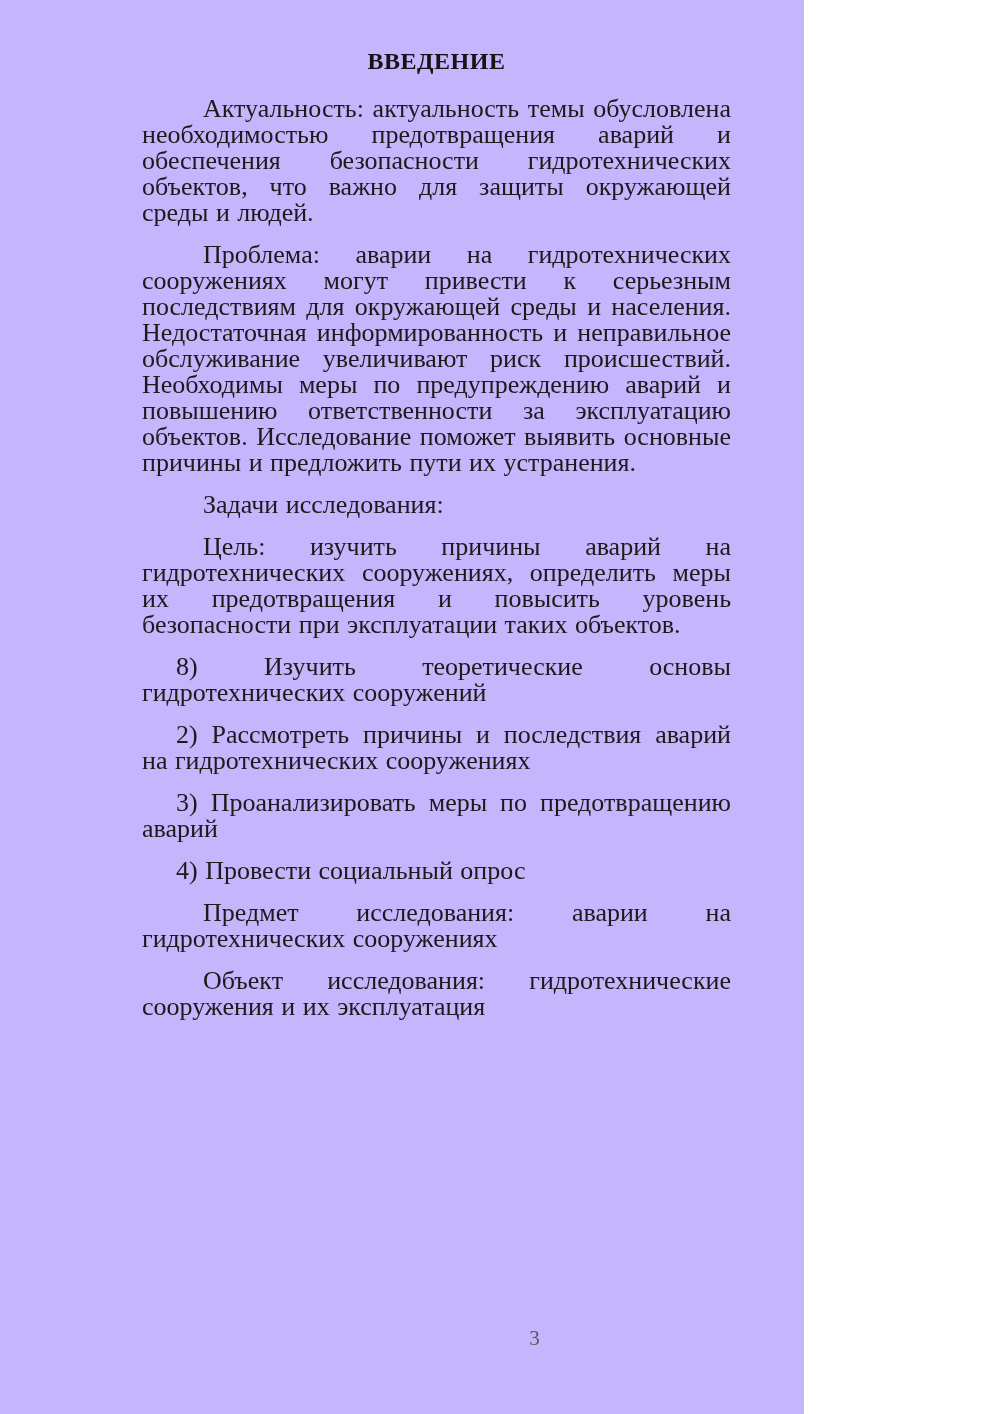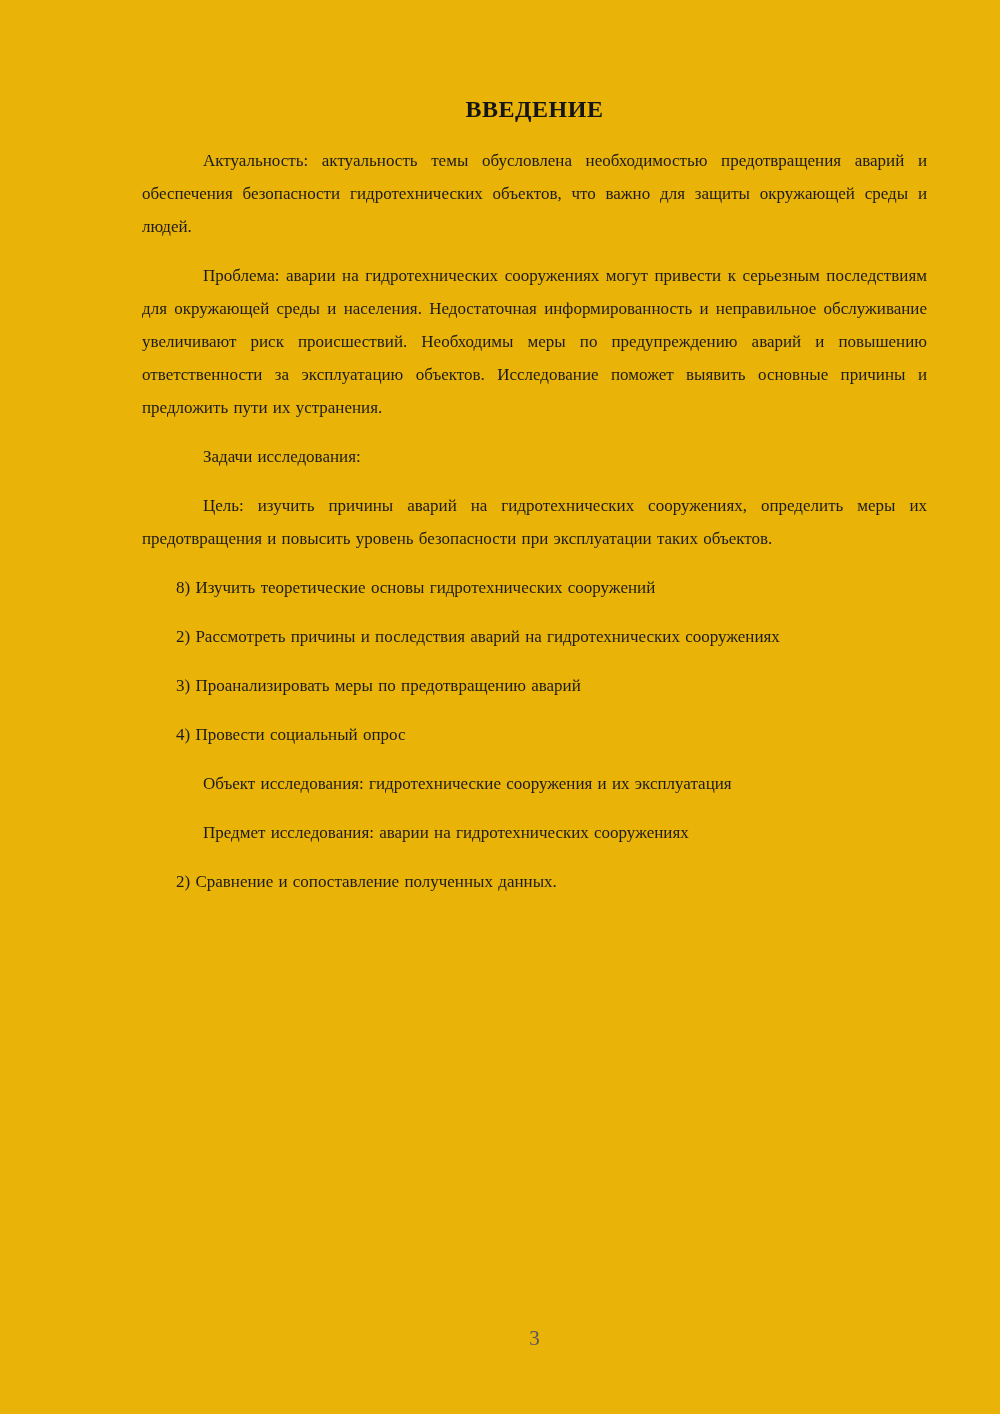--- a/index.html
+++ b/index.html
@@ -10,38 +10,38 @@
   body {
     width: 1000px;
     height: 1414px;
     overflow: hidden;
     font-family: "Liberation Serif", "DejaVu Serif", serif;
     color: #1b1b1b;
   }
   .page {
     position: relative;
     box-sizing: border-box;
-    width: 1000px;
+    width: 804px;
     height: 1414px;
-    background: #eab308;
-    padding: 93px 73px 0 142px;
+    background: #c4b5fd;
+    padding: 45px 73px 0 142px;
   }
   .doc-title {
     margin: 0 0 18px 0;
     font-size: 24px;
     line-height: 33px;
     font-weight: bold;
     text-align: center;
     letter-spacing: 0.5px;
     color: #151515;
   }
   .para {
     margin: 0 0 16px 0;
-    font-size: 17px;
-    line-height: 33px;
+    font-size: 26px;
+    line-height: 26px;
     text-align: justify;
     text-indent: 61px;
     word-spacing: 1px;
   }
   .list-item {
     text-indent: 34px;
   }
   .page-number {
     position: absolute;
     left: 142px;
@@ -70,24 +70,23 @@
 
   <p class="para list-item">8) Изучить теоретические основы гидротехнических сооружений</p>
 
   <p class="para list-item">2) Рассмотреть причины и последствия аварий на гидротехнических сооружениях</p>
 
   <p class="para list-item">3) Проанализировать меры по предотвращению аварий</p>
 
   <p class="para list-item">4) Провести социальный опрос</p>
 
 
+  <p class="para">Предмет исследования: аварии на гидротехнических сооружениях</p>
+
   <p class="para">Объект исследования: гидротехнические сооружения и их эксплуатация</p>
-
-  <p class="para">Предмет исследования: аварии на гидротехнических сооружениях</p>
 
 
 
 
-  <p class="para list-item">2) Сравнение и сопоставление полученных данных.</p>
 
   <div class="page-number">3</div>
 
 </div>
 
 </body></html>

